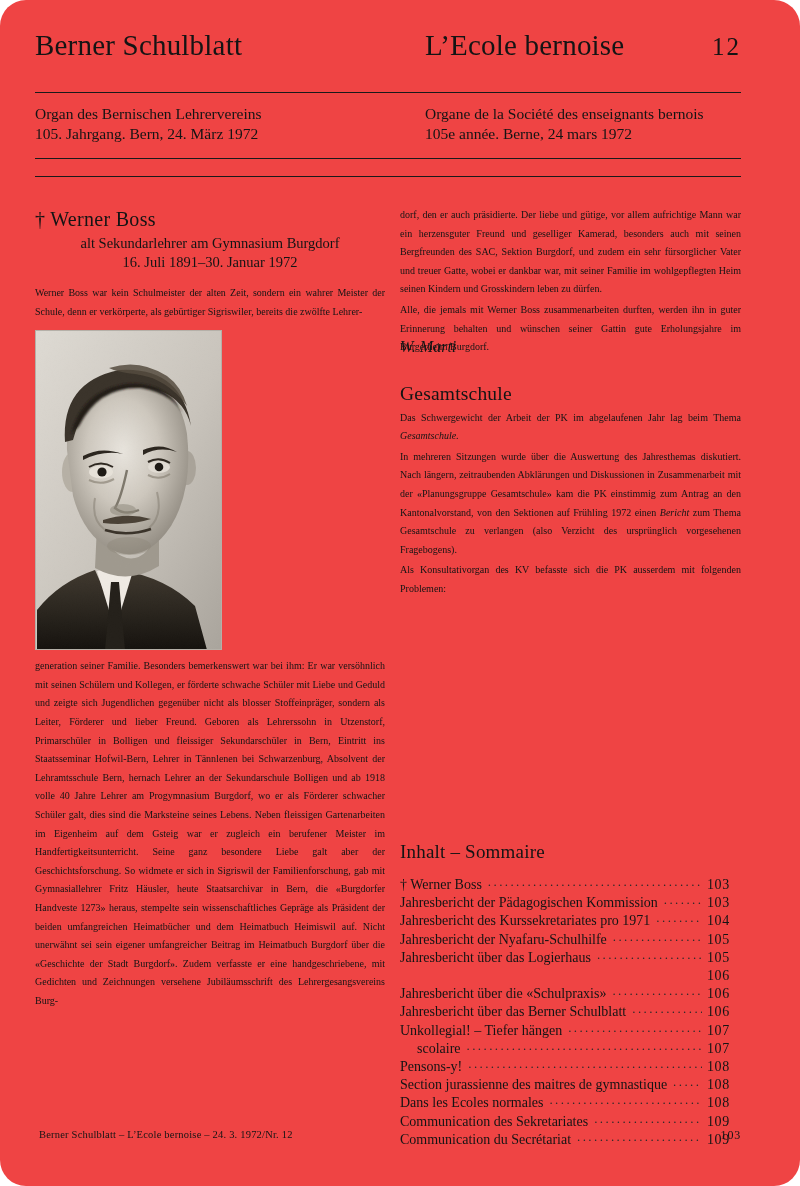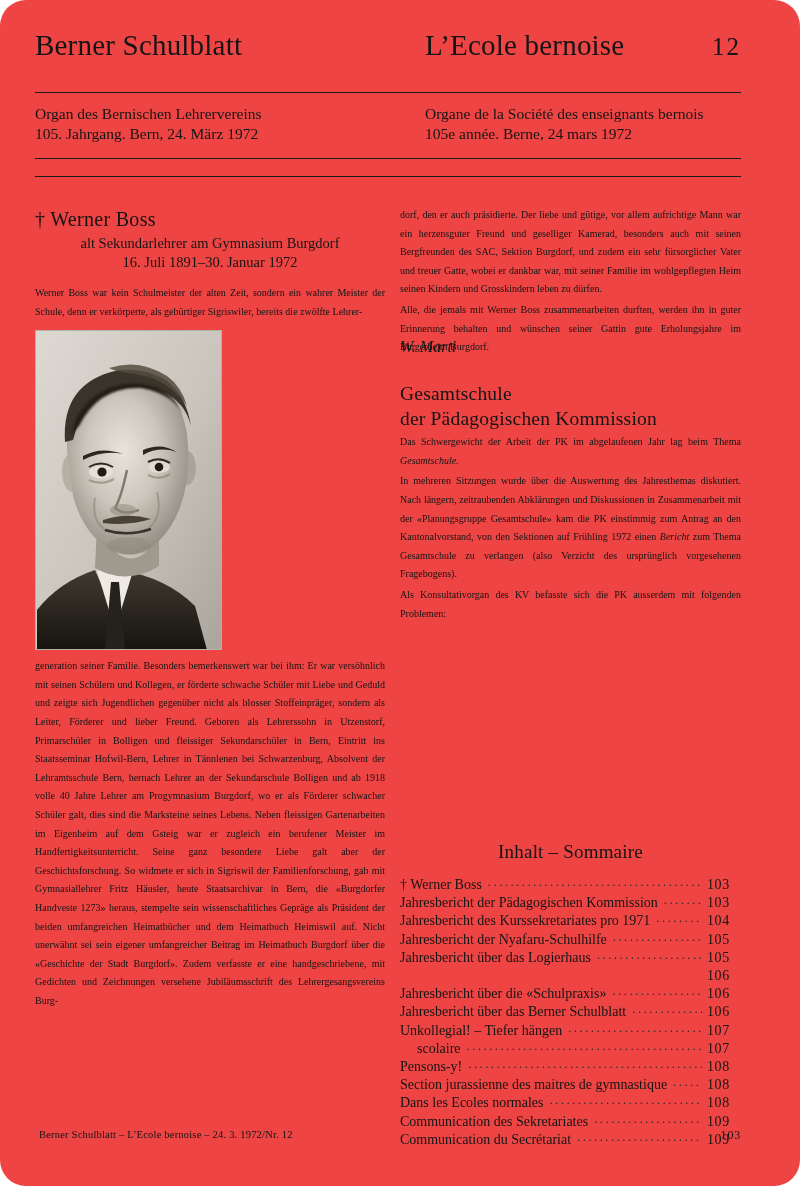--- a/index.html
+++ b/index.html
@@ -158,21 +158,20 @@
     left: 400px;
     top: 840px;
     width: 341px;
   }
   h3.toc-head {
     margin: 0 0 12px 0;
     font-size: 19px;
     font-weight: normal;
     line-height: 24px;
     letter-spacing: 0.2px;
-    text-align: center;
   }
   .toc-row {
     display: flex;
     align-items: baseline;
     font-size: 14px;
     line-height: 18.2px;
     white-space: nowrap;
   }
   .toc-row.indented .toc-label { padding-left: 17px; }
   .toc-label { flex: 0 0 auto; }
@@ -328,21 +327,20 @@
     <p class="body tight">generation seiner Familie. Besonders bemerkenswert war bei ihm: Er war versöhnlich mit seinen Schülern und Kollegen, er förderte schwache Schüler mit Liebe und Geduld und zeigte sich Jugendlichen gegenüber nicht als blosser Stoffeinpräger, sondern als Leiter, Förderer und lieber Freund. Geboren als Lehrerssohn in Utzenstorf, Primarschüler in Bolligen und fleissiger Sekundarschüler in Bern, Eintritt ins Staatsseminar Hofwil-Bern, Lehrer in Tännlenen bei Schwarzenburg, Absolvent der Lehramtsschule Bern, hernach Lehrer an der Sekundarschule Bolligen und ab 1918 volle 40 Jahre Lehrer am Progymnasium Burgdorf, wo er als Förderer schwacher Schüler galt, dies sind die Marksteine seines Lebens. Neben fleissigen Gartenarbeiten im Eigenheim auf dem Gsteig war er zugleich ein berufener Meister im Handfertigkeitsunterricht. Seine ganz besondere Liebe galt aber der Geschichtsforschung. So widmete er sich in Sigriswil der Familienforschung, gab mit Gymnasiallehrer Fritz Häusler, heute Staatsarchivar in Bern, die «Burgdorfer Handveste 1273» heraus, stempelte sein wissenschaftliches Gepräge als Präsident der beiden umfangreichen Heimatbücher und dem Heimatbuch Heimiswil auf. Nicht unerwähnt sei sein eigener umfangreicher Beitrag im Heimatbuch Burgdorf über die «Geschichte der Stadt Burgdorf». Zudem verfasste er eine handgeschriebene, mit Gedichten und Zeichnungen versehene Jubiläumsschrift des Lehrergesangsvereins Burg-</p>
   </div>
 
   <div class="col-right">
     <p class="body" style="margin-top:0">dorf, den er auch präsidierte. Der liebe und gütige, vor allem aufrichtige Mann war ein herzensguter Freund und geselliger Kamerad, besonders auch mit seinen Bergfreunden des SAC, Sektion Burgdorf, und zudem ein sehr fürsorglicher Vater und treuer Gatte, wobei er dankbar war, mit seiner Familie im wohlgepflegten Heim seinen Kindern und Grosskindern leben zu dürfen.</p>
     <p class="body"><span>Alle, die jemals mit Werner Boss zusammenarbeiten durften, werden ihn in guter Erinnerung behalten und wünschen seiner Gattin gute Erholungsjahre im Burgerheim Burgdorf.</span></p>
     <div class="sig">W. Marti</div>
 
     <h3 class="sec-head">
       <span>Gesamtschule</span>
-      <span>der Pädagogischen Kommission</span>
     </h3>
 
     <p class="body"><span>Das Schwergewicht der Arbeit der PK im abgelaufenen Jahr lag beim Thema </span><em>Gesamtschule</em><span>.</span></p>
 
     <p class="body"><span>In mehreren Sitzungen wurde über die Auswertung des Jahresthemas diskutiert. Nach längern, zeitraubenden Abklärungen und Diskussionen in Zusammenarbeit mit der «Planungsgruppe Gesamtschule» kam die PK einstimmig zum Antrag an den Kantonalvorstand, von den Sektionen auf Frühling 1972 einen </span><em>Bericht</em><span> zum Thema Gesamtschule zu verlangen (also Verzicht des ursprünglich vorgesehenen Fragebogens).</span></p>
 
     <p class="body">Als Konsultativorgan des KV befasste sich die PK ausserdem mit folgenden Problemen:</p>
   </div>
 
   <div class="toc">

